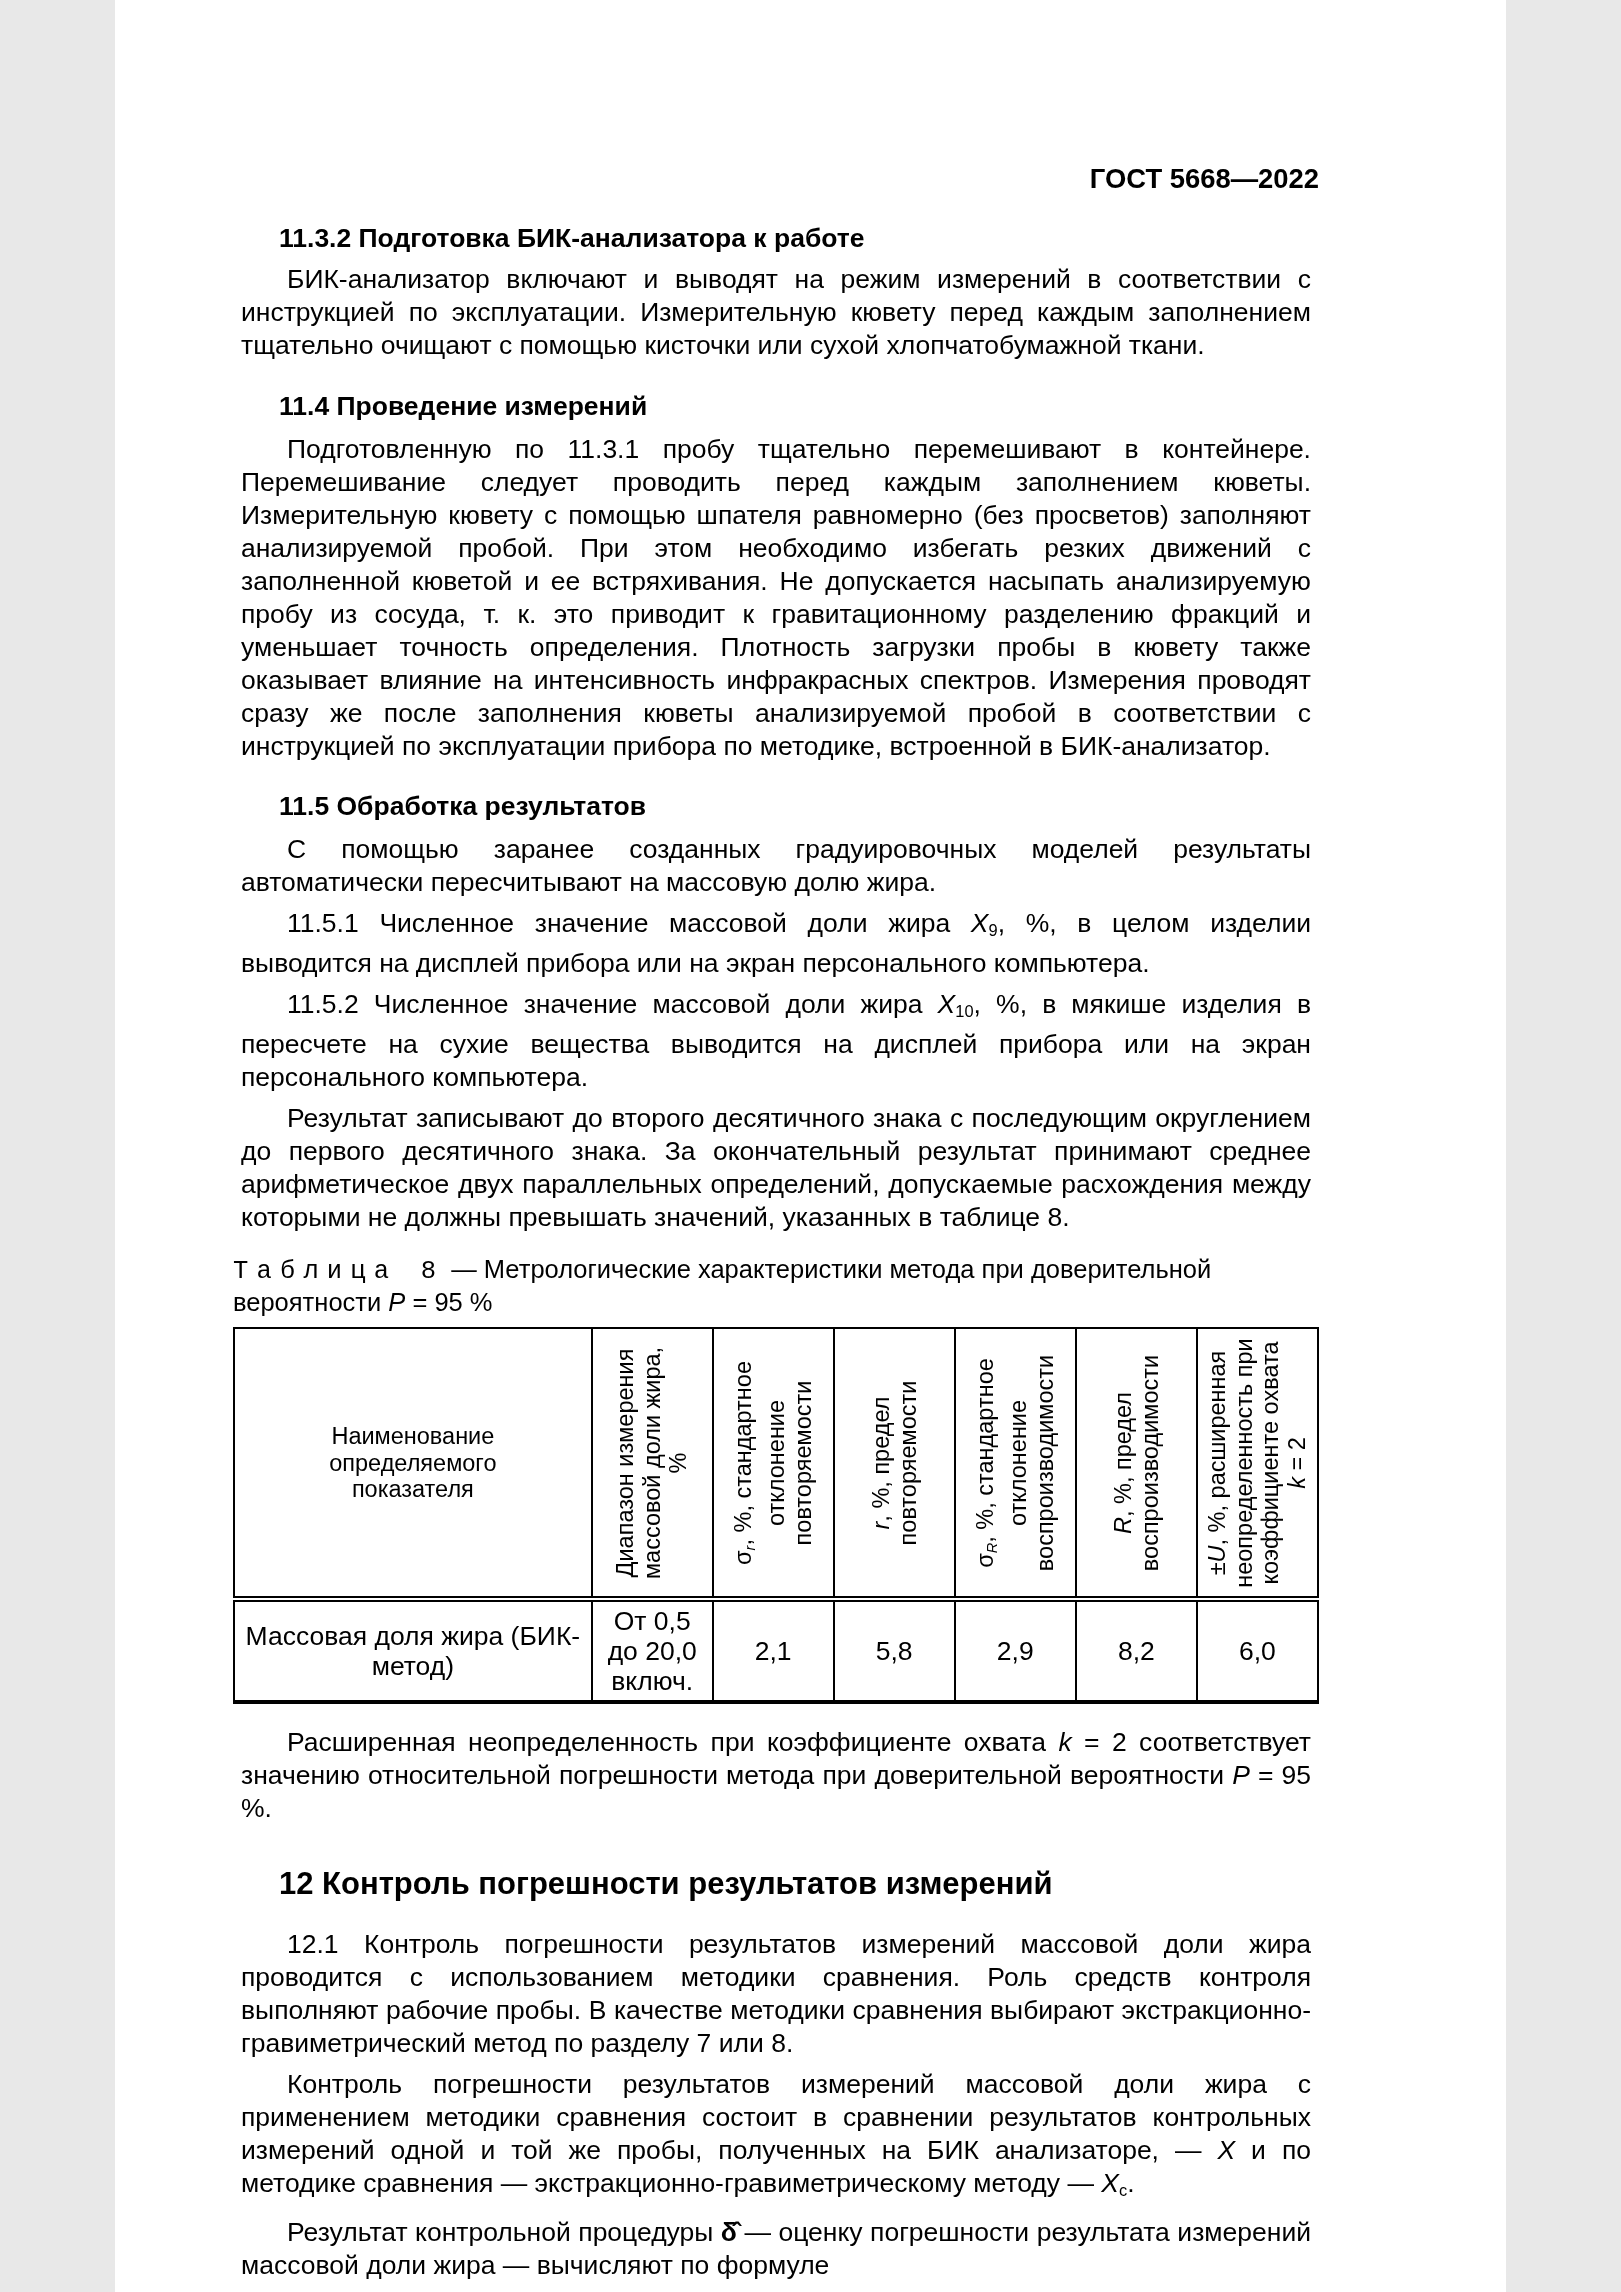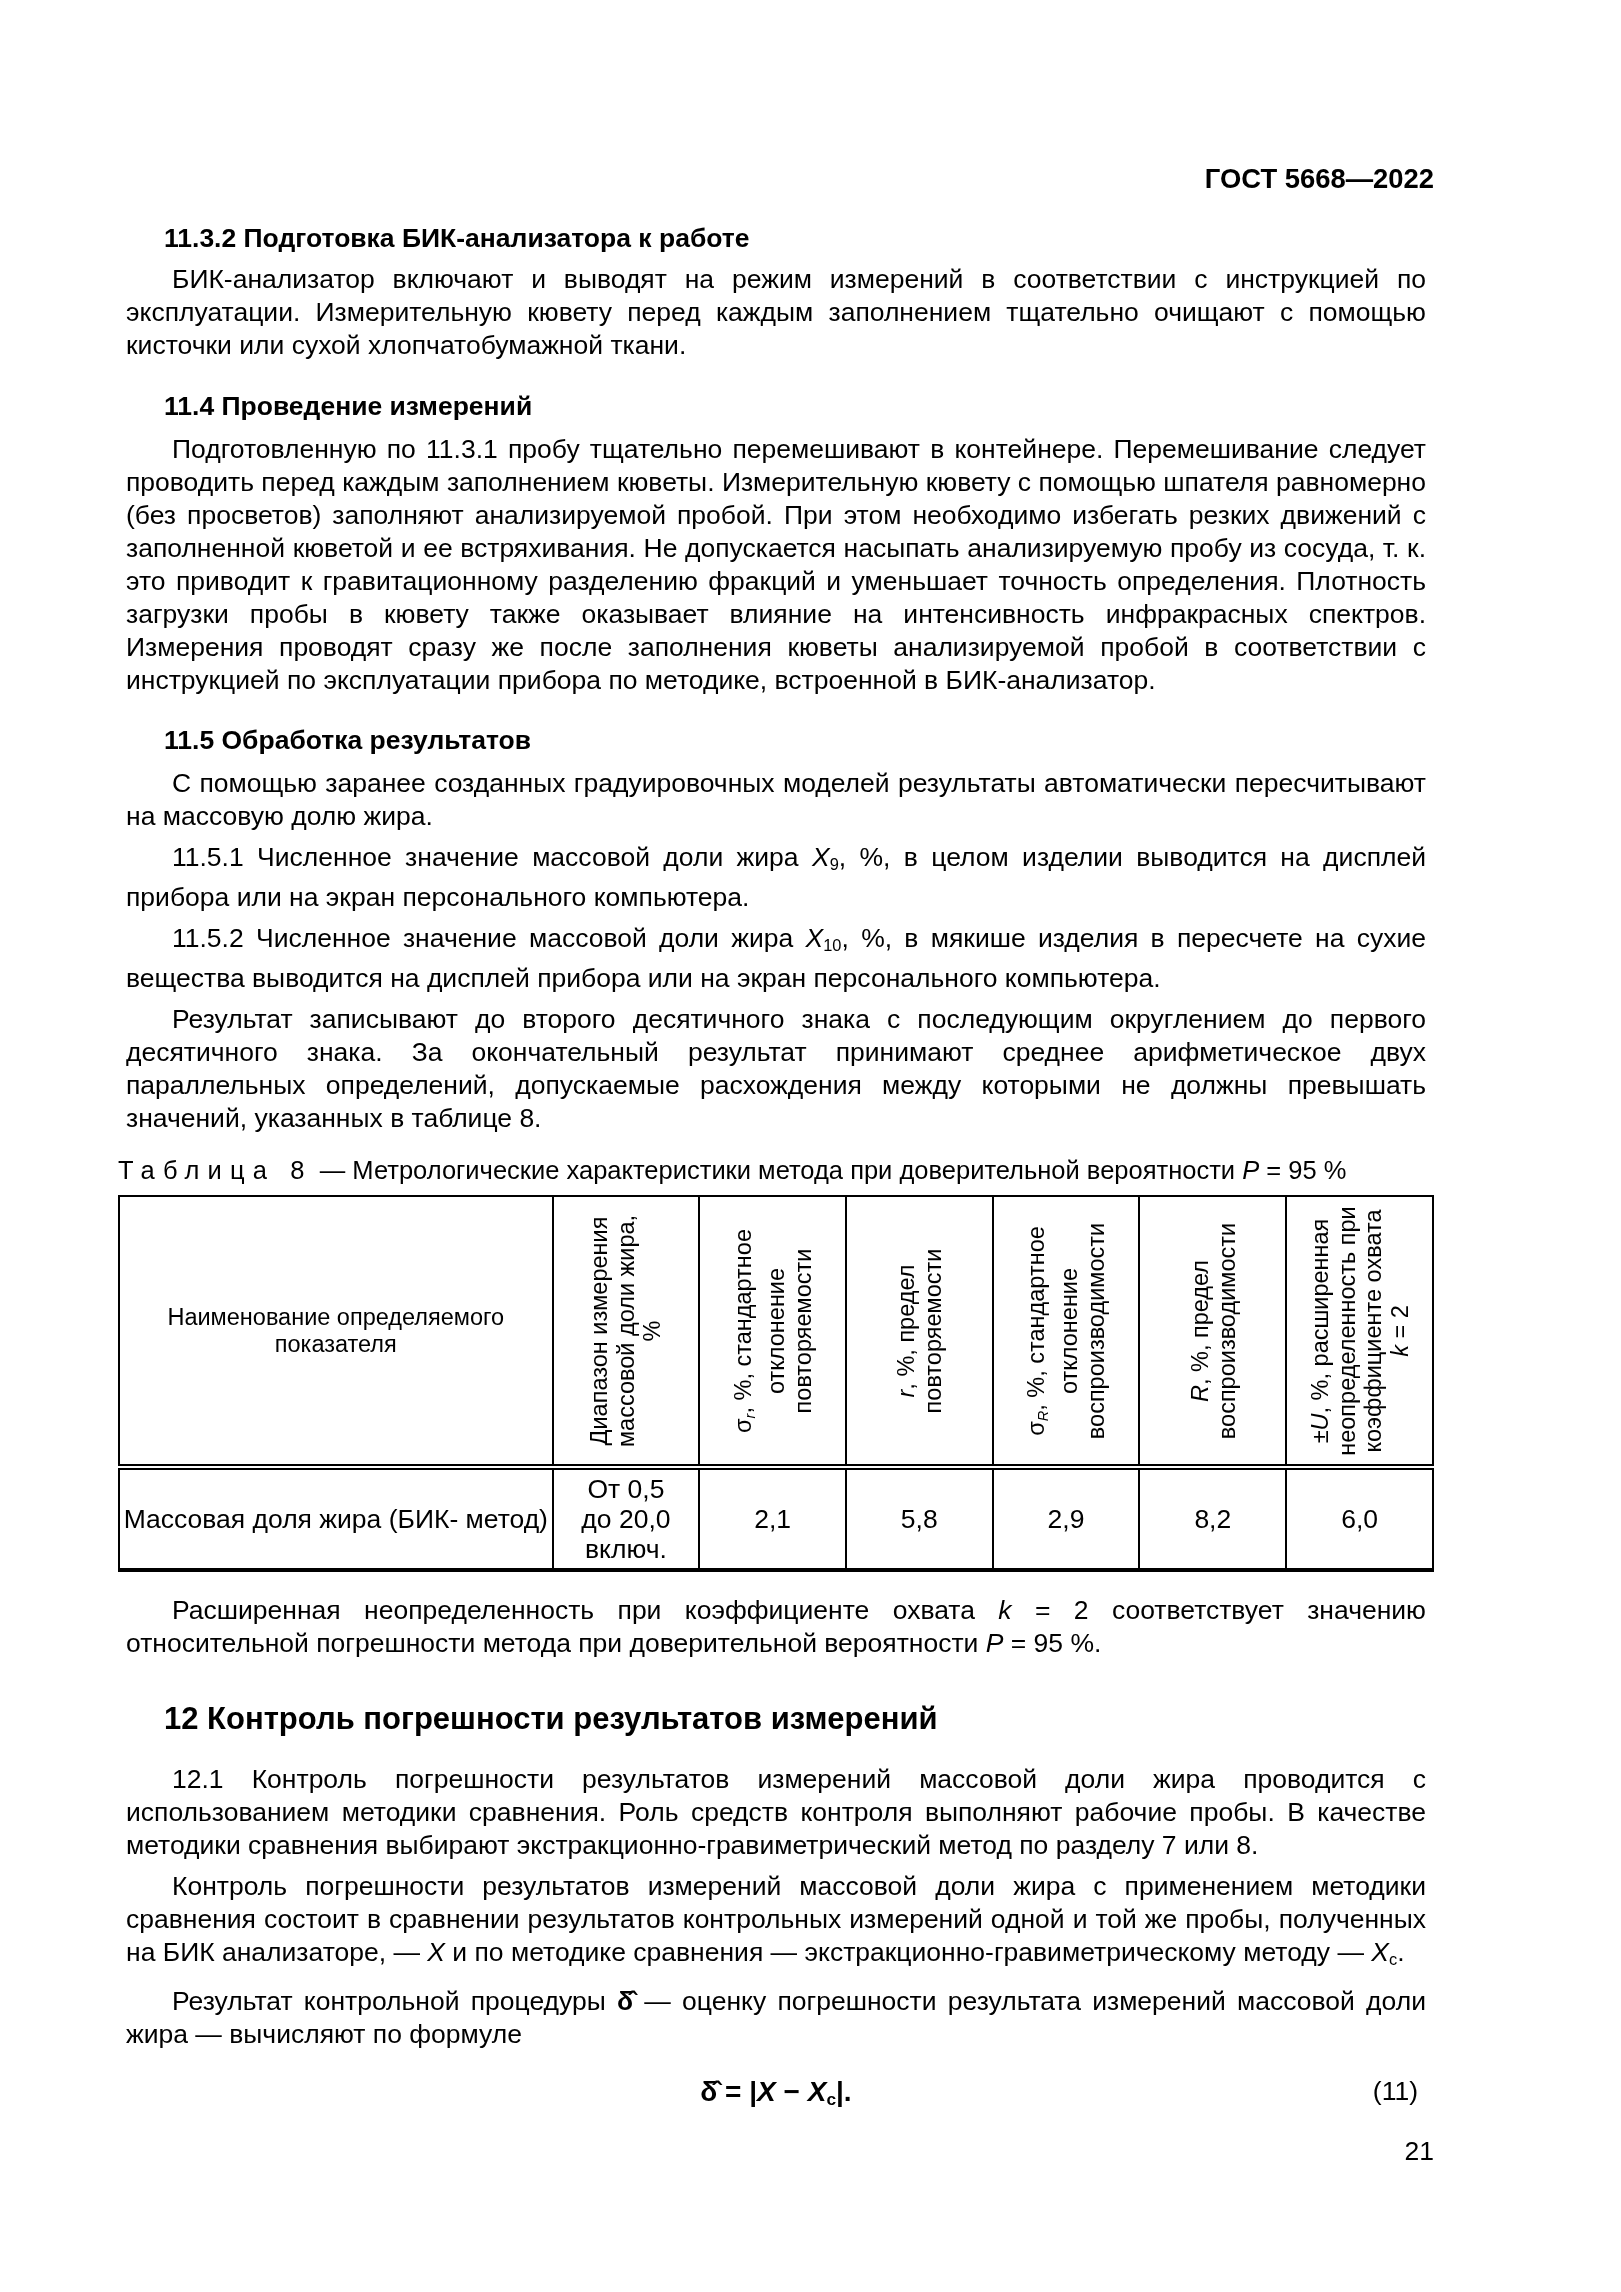--- a/index.html
+++ b/index.html
@@ -1,17 +1,17 @@
 <!DOCTYPE html>
 <html><head>
 <meta charset="utf-8">
 <style>
   html, body { margin: 0; padding: 0; background: #e8e8e8; }
   .page {
-    width: 1621px; height: 2293px;
+    width: 1391px; height: 2293px;
     margin: 0 auto;
     background: #ffffff;
     color: #000;
     font-family: "Liberation Sans", sans-serif;
     font-size: 26.5px;
     line-height: 33px;
     box-sizing: border-box;
     padding: 162px 187px 0 118px;
     position: relative;
     overflow: hidden;
@@ -84,21 +84,21 @@
     white-space: pre-line;
   }
   .pre { white-space: pre-line; font-size: 25.5px; }
   .td-name { padding: 0 11.8px; }
   
   .run-r {}
   .run-i  { font-style: italic; }
   .run-b  { font-weight: bold; }
   .run-sub  { font-size: 0.62em; vertical-align: -0.25em; }
   .run-isub { font-size: 0.62em; vertical-align: -0.25em; font-style: italic; }
-  .run-sp { letter-spacing: 0.32em; }
+  .run-sp { letter-spacing: 0.32em; font-family: Liberation Mono, monospace; }
   
   .formula-row {
     position: relative;
     margin-top: 21.6px;
     text-align: center;
     font-weight: bold;
     font-size: 28px;
     line-height: 39px;
   }
   .formula-num {

